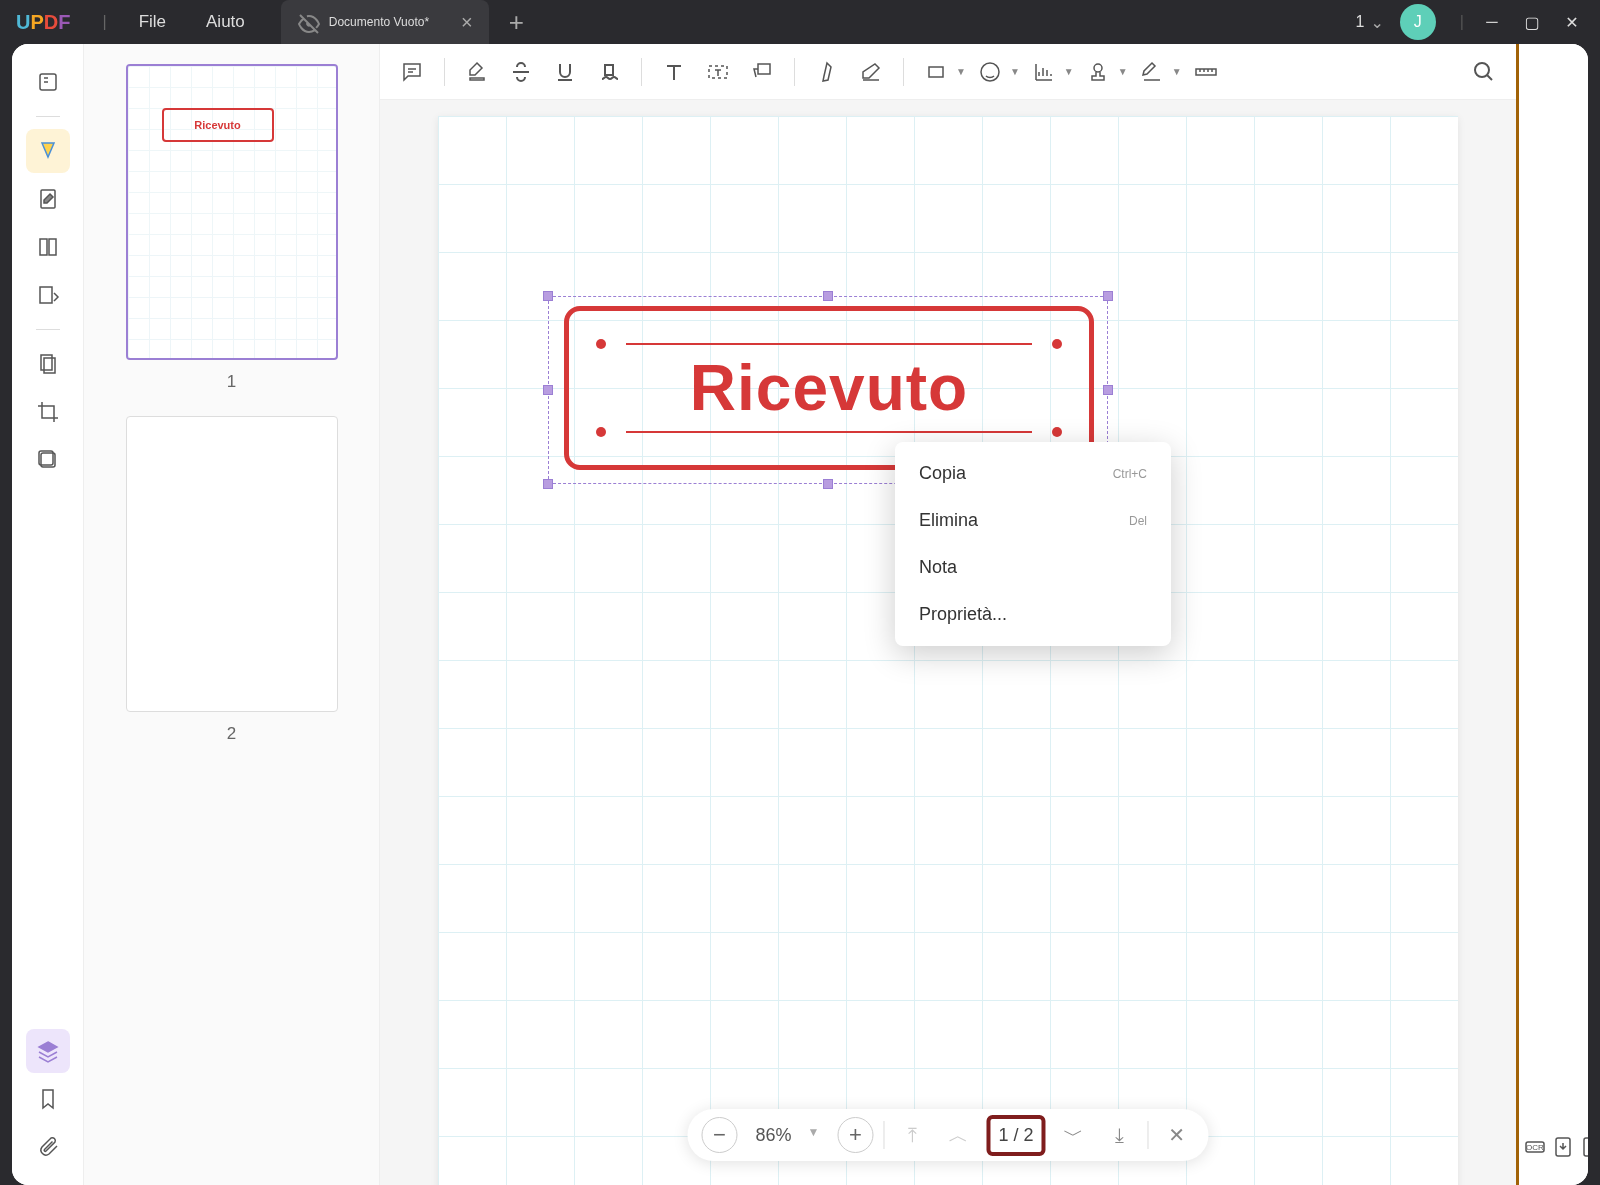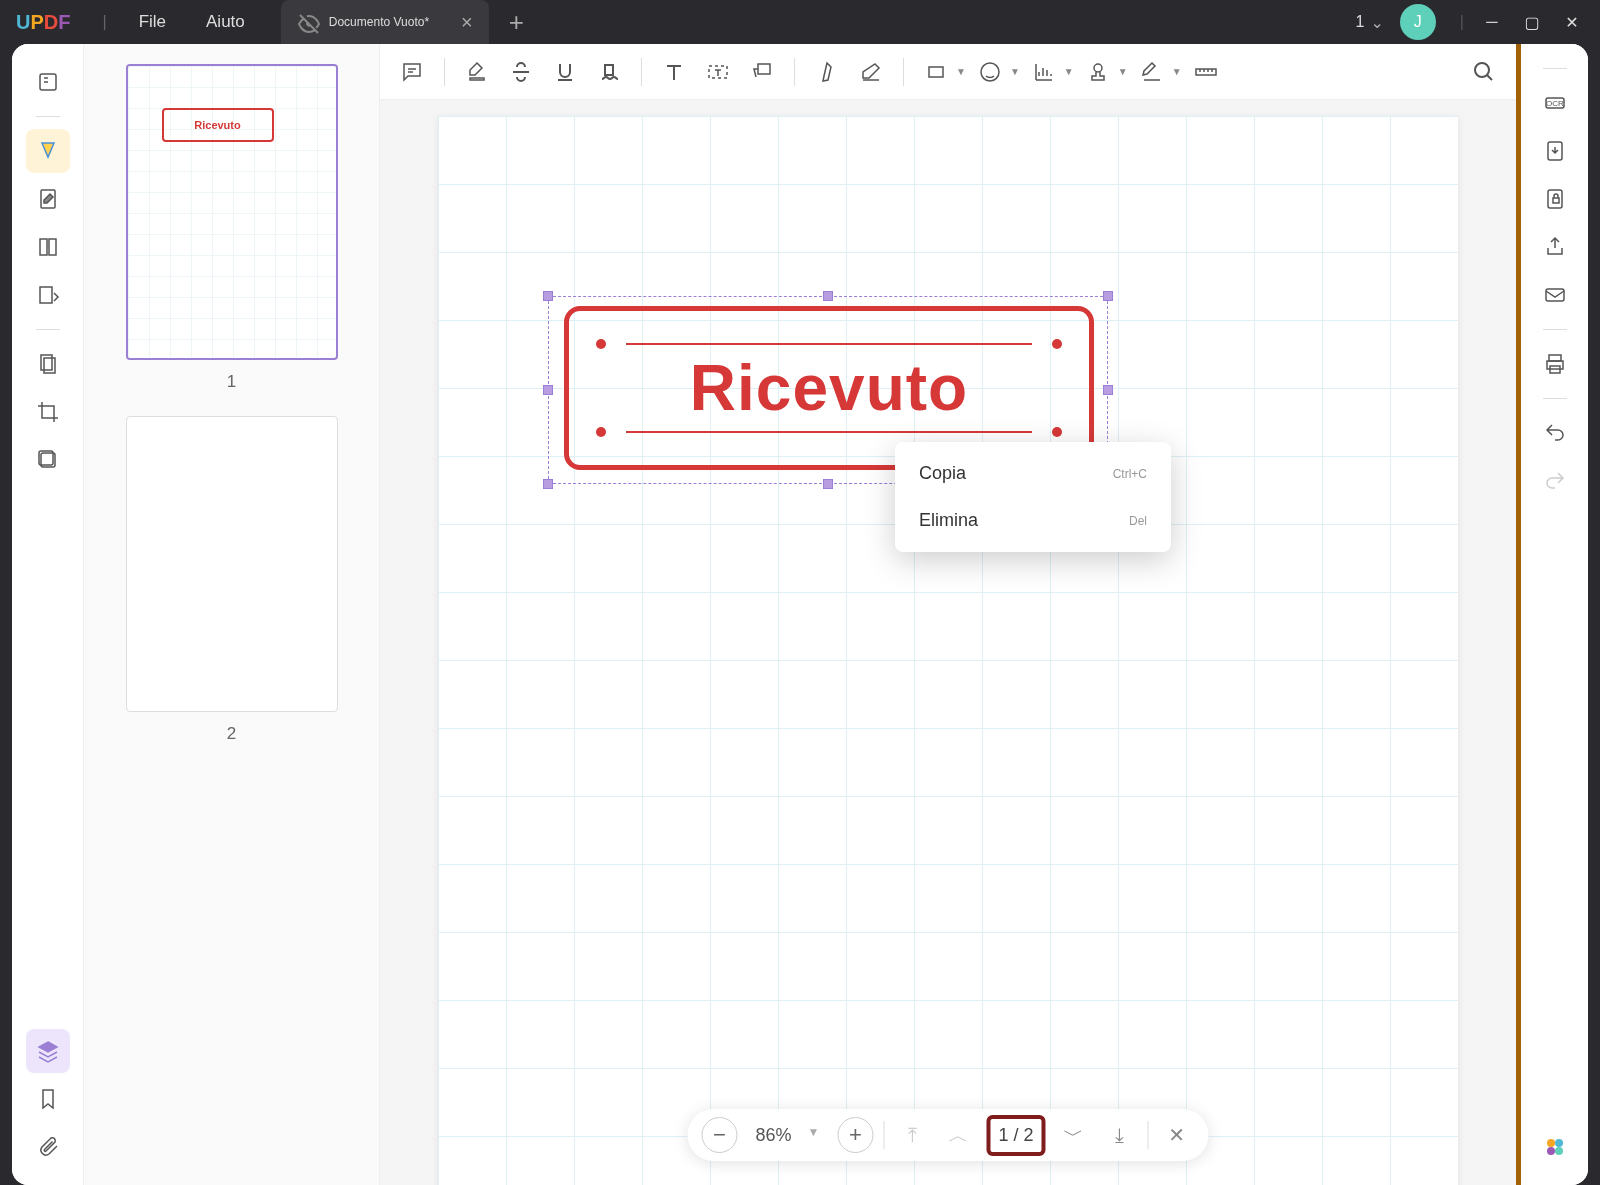--- a/index.html
+++ b/index.html
@@ -80,21 +80,21 @@
     .stamp-dot.left { left: -30px; top: -4px; }
     .stamp-dot.right { right: -30px; top: -4px; }
     .stamp-text { color: #d63838; font-size: 64px; font-weight: 700; font-family: Arial, sans-serif; letter-spacing: 1px; }
     
     
     .context-menu { position: absolute; top: 305px; left: 457px; width: 276px; background: #fff; border-radius: 8px; box-shadow: 0 8px 32px rgba(0,0,0,0.2); padding: 8px 0; z-index: 100; margin-top: 21px; }
     .menu-row { display: flex; justify-content: space-between; align-items: center; padding: 13px 24px; font-size: 18px; color: #333; cursor: pointer; }
     .menu-shortcut { color: #999; font-size: 12px; }
     
     
-    .right-sidebar { width: 72px; background: #fff; border-left: 5px solid #a16207; display: flex; flex-direction: column; align-items: center; padding: 16px 0; gap: 4px; }
+    .right-sidebar { width: 72px; background: #fff; border-left: 3px solid #a16207; display: flex; flex-direction: row; align-items: flex-end; padding: 16px 0; gap: 4px; }
     
     
     .bottom-bar { position: absolute; bottom: 24px; left: 50%; transform: translateX(-50%); background: #fff; border-radius: 32px; box-shadow: 0 2px 16px rgba(0,0,0,0.12); padding: 6px 14px; display: flex; align-items: center; gap: 10px; height: 52px; }
     .zoom-btn { width: 36px; height: 36px; border: 1px solid #ccc; border-radius: 50%; display: flex; align-items: center; justify-content: center; cursor: pointer; color: #666; font-size: 22px; }
     .zoom-val { font-size: 18px; color: #555; width: 80px; text-align: center; display: flex; align-items: flex-start; justify-content: center; gap: 16px; }
     .zoom-chev { font-size: 12px; color: #aaa; }
     .nav-sep { width: 1px; height: 28px; background: #ddd; }
     .nav-btn { width: 36px; height: 36px; display: flex; align-items: center; justify-content: center; cursor: pointer; color: #888; font-size: 20px; }
     .nav-btn.disabled { color: #ccc; }
     .page-num { border: 4px solid #7f1d1d; border-radius: 6px; padding: 6px 8px; font-size: 18px; color: #444; }
@@ -353,20 +353,26 @@
         </div>
         <div class="context-menu">
           <div class="menu-row">
             <span>Copia</span>
             <span class="menu-shortcut">Ctrl+C</span>
           </div>
           <div class="menu-row">
             <span>Elimina</span>
             <span class="menu-shortcut">Del</span>
           </div>
+          <div class="menu-row">
+            <span>Nota</span>
+          </div>
+          <div class="menu-row">
+            <span>Proprietà...</span>
+          </div>
         </div>
       </div>
     </div>
 
     <div class="bottom-bar">
       <div class="zoom-btn">−</div>
       <div class="zoom-val">
         <span>86%</span>
         <span class="zoom-chev">▼</span>
       </div>

